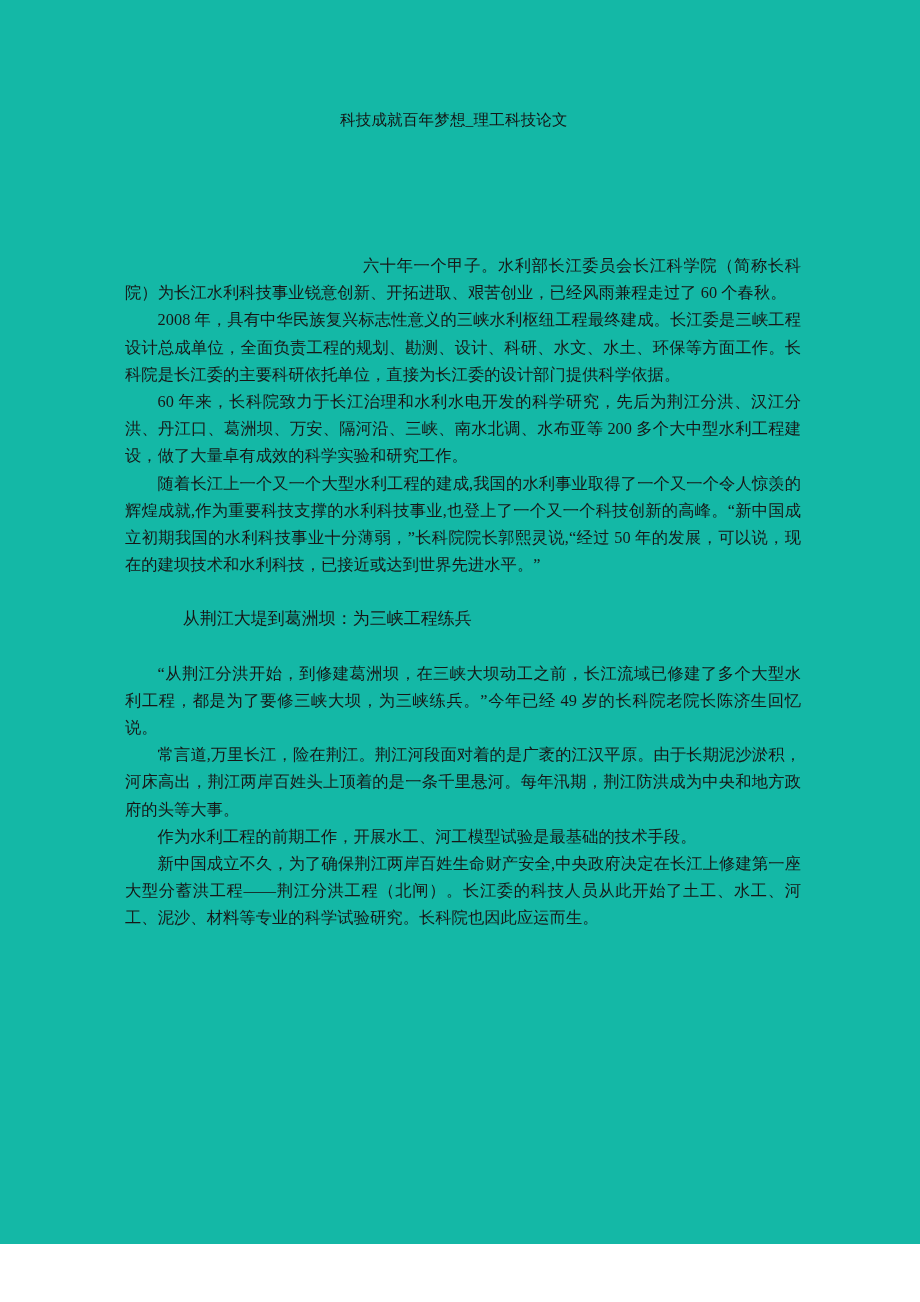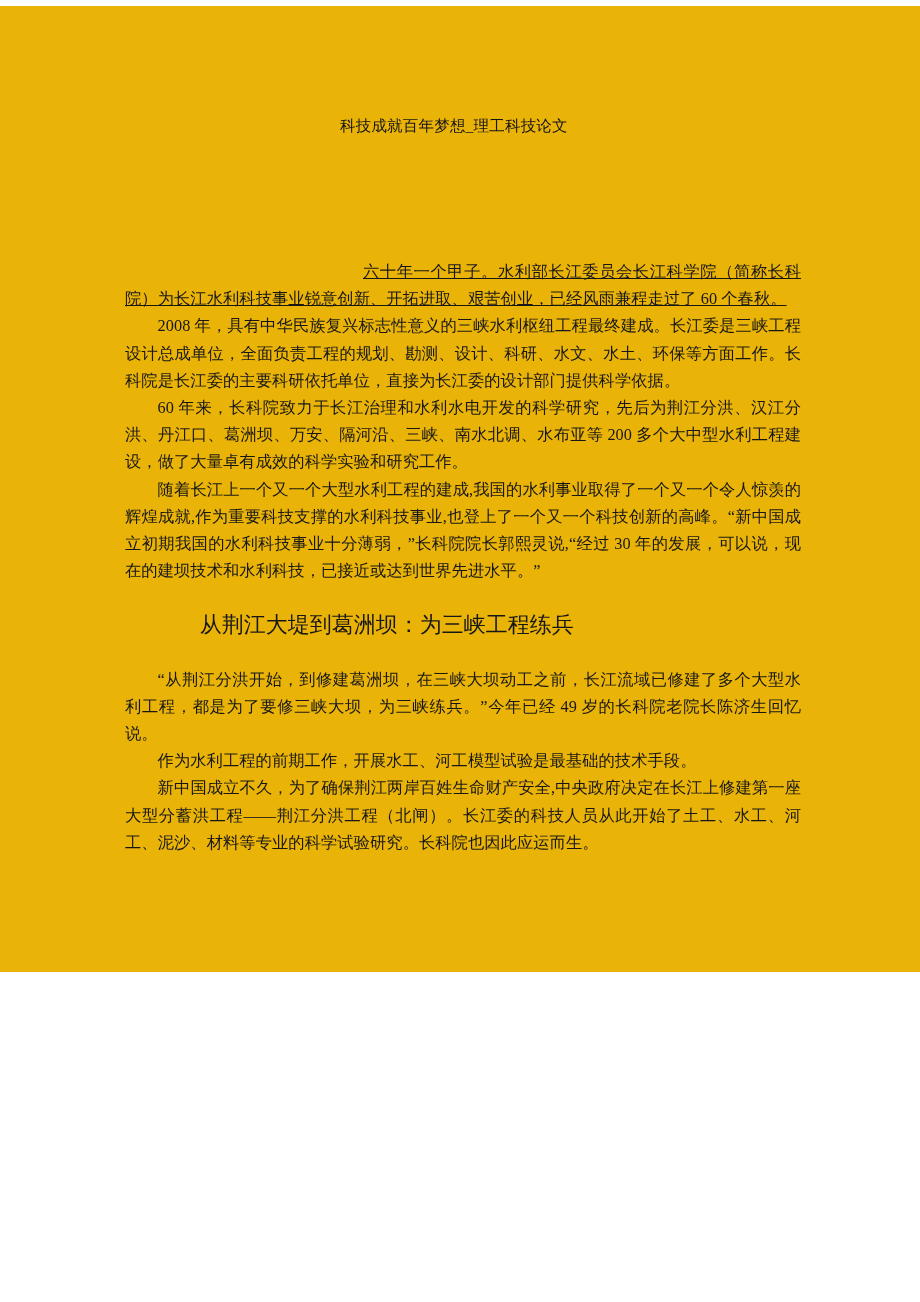--- a/index.html
+++ b/index.html
@@ -3,26 +3,25 @@
 <meta charset="utf-8">
 <style>
   html, body {
     margin: 0;
     padding: 0;
     background: #ffffff;
   }
   .page {
     position: relative;
     width: 920px;
-    height: 966px;
-    background: #eab308;
+    height: 1244px;
+    background: #14b8a6;
     overflow: hidden;
     font-family: "Liberation Serif", "DejaVu Serif", serif;
     color: #1a1a1a;
-    margin-top: 6px;
   }
   .doc-title {
     position: absolute;
     left: 340px;
     top: 109px;
     font-size: 15.5px;
     line-height: 22px;
     letter-spacing: 0.2px;
     white-space: nowrap;
     color: #141414;
@@ -38,25 +37,24 @@
     font-size: 16.3px;
     line-height: 27.2px;
     text-align: justify;
     text-justify: inter-character;
     letter-spacing: 0.05px;
     color: #171717;
     text-indent: 2em;
   }
   p.para-first {
     text-indent: 14.6em;
-    text-decoration: underline;
   }
   p.section-head {
     margin: 0;
-    font-size: 22px;
+    font-size: 17px;
     line-height: 27.2px;
     text-indent: 3.4em;
     color: #171717;
   }
   .gap-before-head { height: 27px; }
   .gap-after-head  { height: 27px; }
 </style>
 </head>
 <body>
 
@@ -66,31 +64,32 @@
 
   <div class="body-block">
 
     <p class="para para-first">六十年一个甲子。水利部长江委员会长江科学院（简称长科院）为长江水利科技事业锐意创新、开拓进取、艰苦创业，已经风雨兼程走过了 60 个春秋。</p>
 
 
     <p class="para">2008 年，具有中华民族复兴标志性意义的三峡水利枢纽工程最终建成。长江委是三峡工程设计总成单位，全面负责工程的规划、勘测、设计、科研、水文、水土、环保等方面工作。长科院是长江委的主要科研依托单位，直接为长江委的设计部门提供科学依据。</p>
 
     <p class="para">60 年来，长科院致力于长江治理和水利水电开发的科学研究，先后为荆江分洪、汉江分洪、丹江口、葛洲坝、万安、隔河沿、三峡、南水北调、水布亚等 200 多个大中型水利工程建设，做了大量卓有成效的科学实验和研究工作。</p>
 
-    <p class="para">随着长江上一个又一个大型水利工程的建成,我国的水利事业取得了一个又一个令人惊羡的辉煌成就,作为重要科技支撑的水利科技事业,也登上了一个又一个科技创新的高峰。“新中国成立初期我国的水利科技事业十分薄弱，”长科院院长郭熙灵说,“经过 30 年的发展，可以说，现在的建坝技术和水利科技，已接近或达到世界先进水平。”</p>
+    <p class="para">随着长江上一个又一个大型水利工程的建成,我国的水利事业取得了一个又一个令人惊羡的辉煌成就,作为重要科技支撑的水利科技事业,也登上了一个又一个科技创新的高峰。“新中国成立初期我国的水利科技事业十分薄弱，”长科院院长郭熙灵说,“经过 50 年的发展，可以说，现在的建坝技术和水利科技，已接近或达到世界先进水平。”</p>
 
     <div class="gap-before-head"></div>
 
     <p class="section-head">从荆江大堤到葛洲坝：为三峡工程练兵</p>
 
     <div class="gap-after-head"></div>
 
     <p class="para">“从荆江分洪开始，到修建葛洲坝，在三峡大坝动工之前，长江流域已修建了多个大型水利工程，都是为了要修三峡大坝，为三峡练兵。”今年已经 49 岁的长科院老院长陈济生回忆说。</p>
 
 
+    <p class="para">常言道,万里长江，险在荆江。荆江河段面对着的是广袤的江汉平原。由于长期泥沙淤积，河床高出，荆江两岸百姓头上顶着的是一条千里悬河。每年汛期，荆江防洪成为中央和地方政府的头等大事。</p>
 
     <p class="para">作为水利工程的前期工作，开展水工、河工模型试验是最基础的技术手段。</p>
 
     <p class="para">新中国成立不久，为了确保荆江两岸百姓生命财产安全,中央政府决定在长江上修建第一座大型分蓄洪工程——荆江分洪工程（北闸）。长江委的科技人员从此开始了土工、水工、河工、泥沙、材料等专业的科学试验研究。长科院也因此应运而生。</p>
 
 
 
   </div>
 </div>
 

